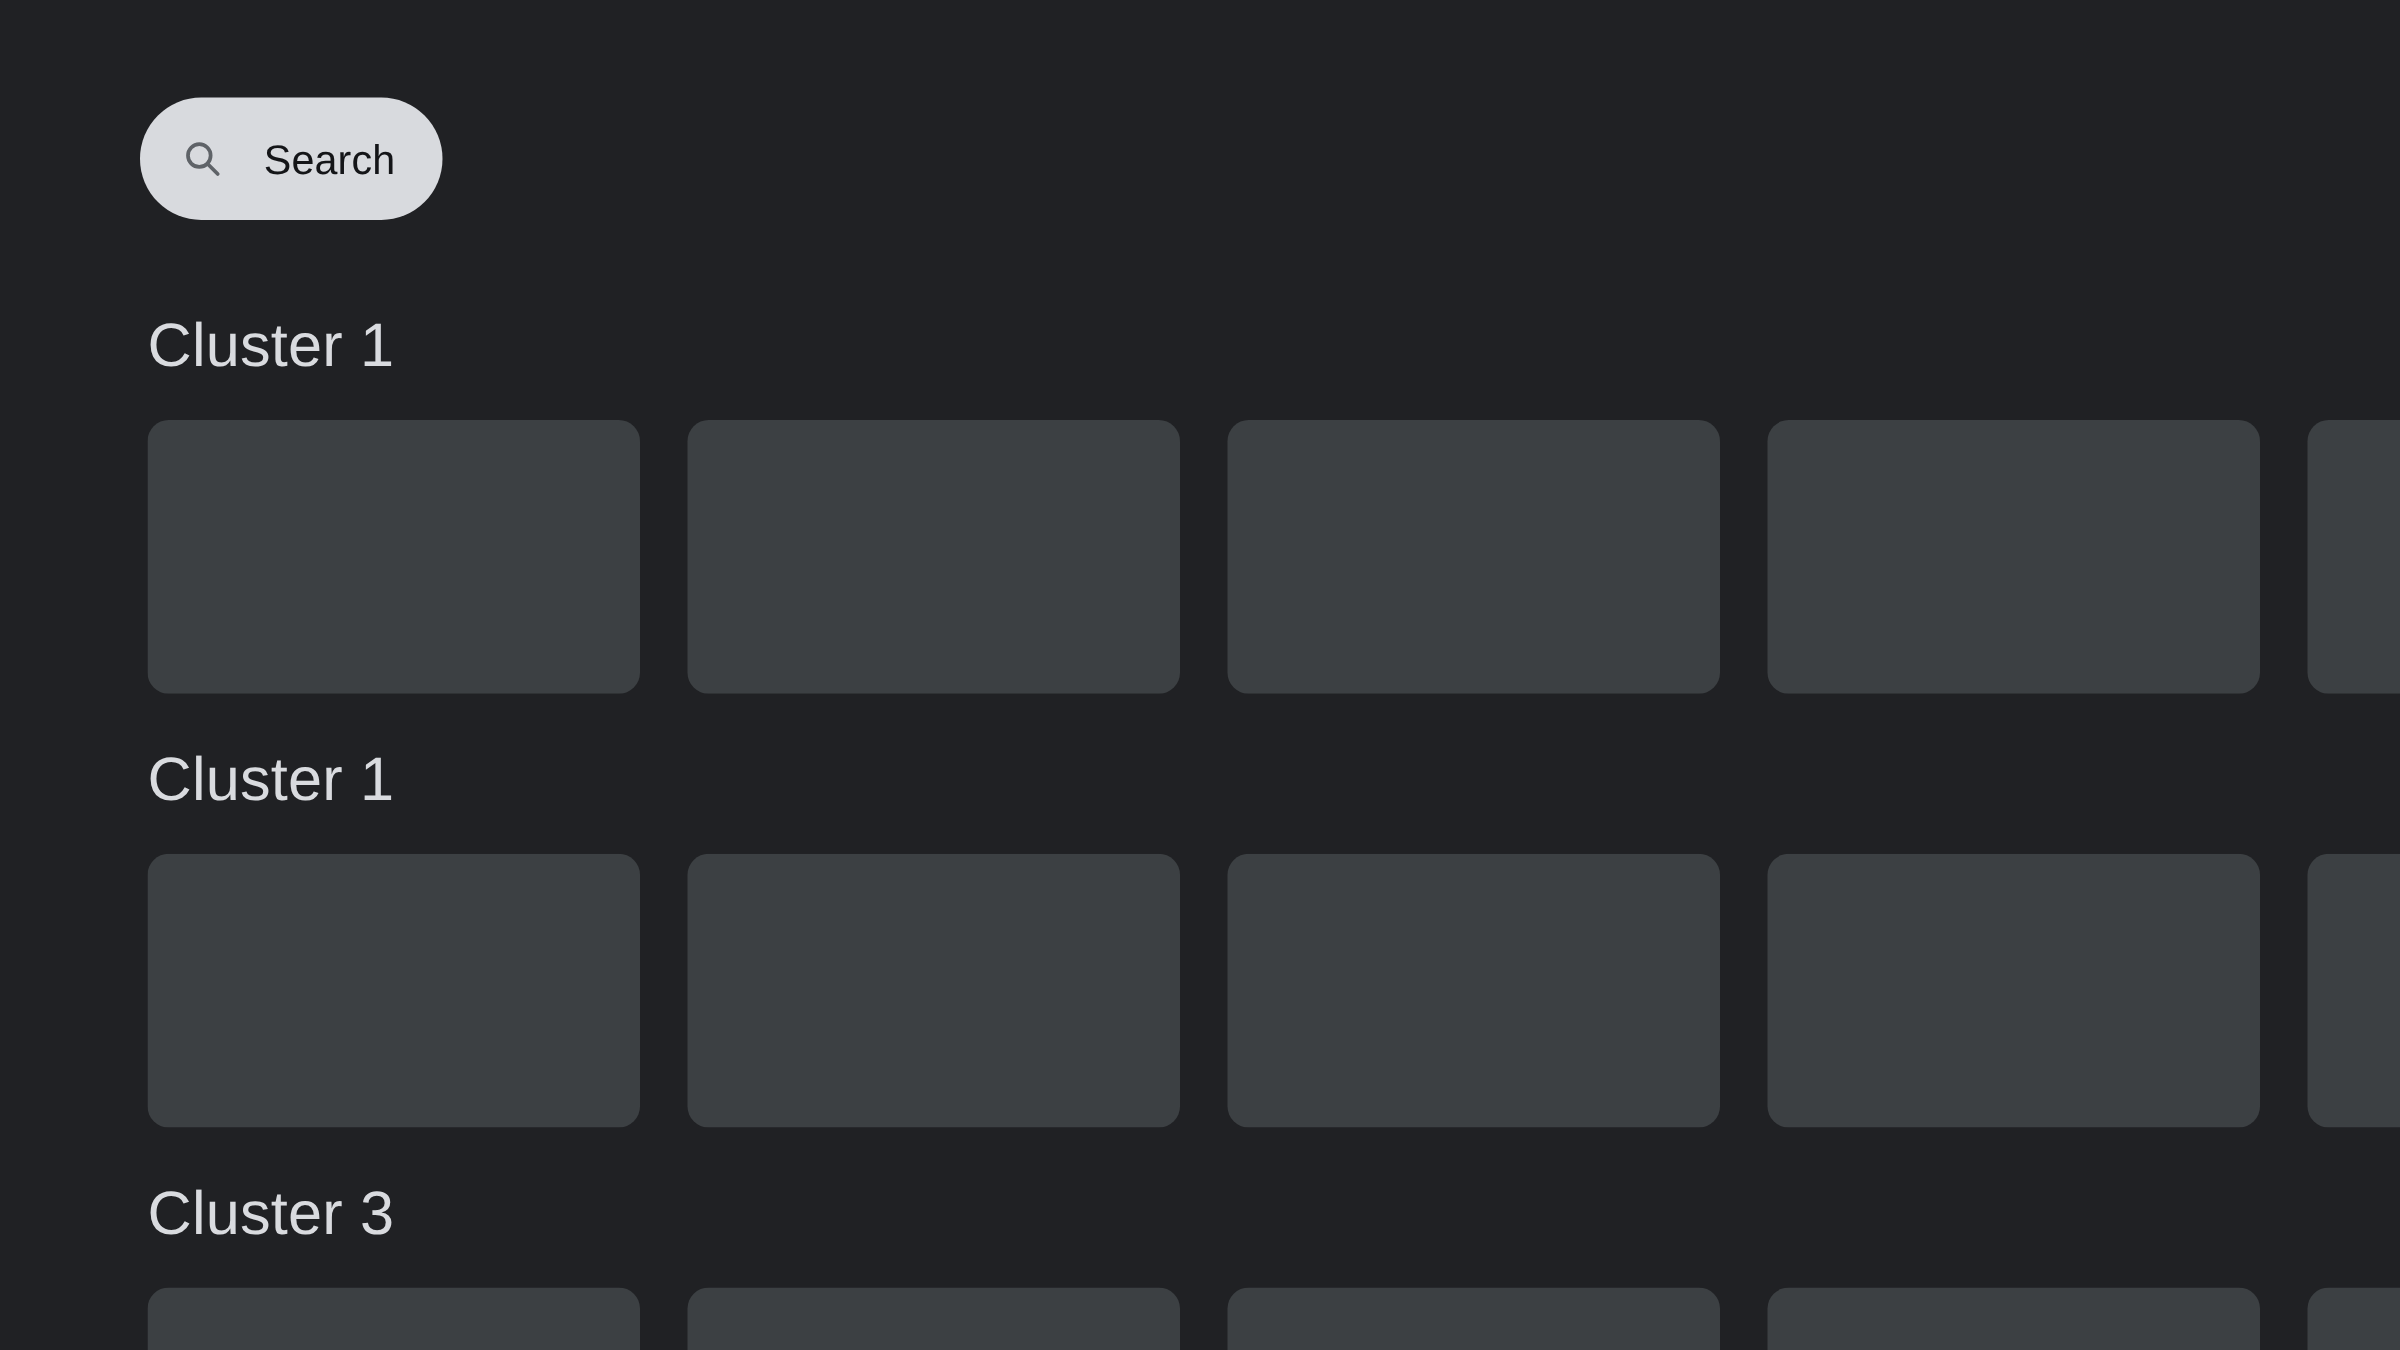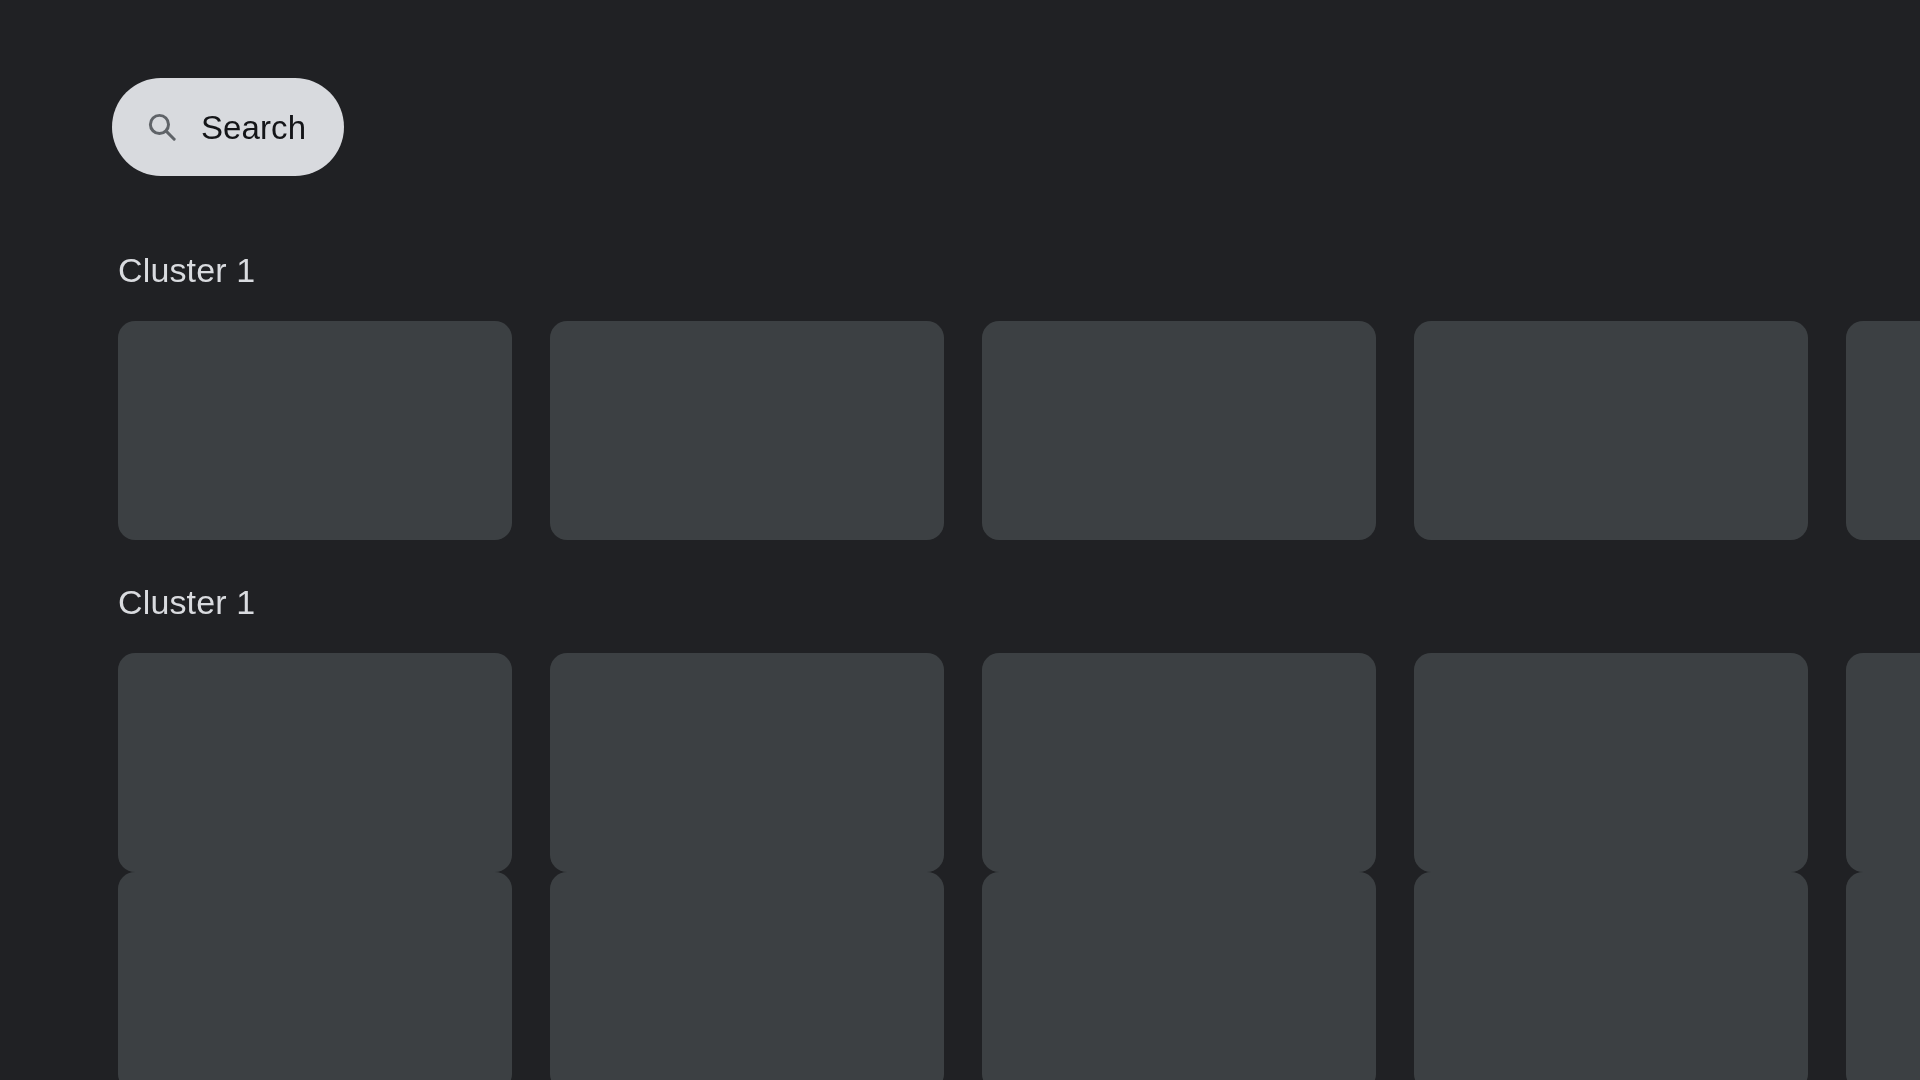--- a/index.html
+++ b/index.html
@@ -28,21 +28,21 @@
   
   .search-row {
     position: absolute;
     top: 78px;
     left: 112px;
   }
 
   .search-pill {
     display: inline-flex;
     align-items: center;
-    gap: 22px;
+    gap: 32px;
     height: 98px;
     padding: 0 38px 0 33px;
     background: #d8dade;
     border: none;
     border-radius: 999px;
     cursor: pointer;
     font-family: "Liberation Sans", sans-serif;
   }
 
   .search-icon {
@@ -71,21 +71,21 @@
     left: 0;
     right: 0;
     bottom: 0;
   }
 
   .cluster {
     padding-left: 118px;
   }
 
   .cluster-title {
-    font-size: 34px;
+    font-size: 49px;
     font-weight: 400;
     color: #d9dbdf;
     line-height: 1;
     letter-spacing: 0.15px;
     padding-top: 45px;
     padding-bottom: 34px;
     white-space: nowrap;
   }
 
   .cluster-strip {
@@ -141,20 +141,21 @@
       <div class="cluster-strip">
         <button class="card"></button>
         <button class="card"></button>
         <button class="card"></button>
         <button class="card"></button>
         <button class="card"></button>
       </div>
     </section>
 
     <section class="cluster">
+      <h2 class="cluster-title">Cluster 3</h2>
       <div class="cluster-strip">
         <button class="card"></button>
         <button class="card"></button>
         <button class="card"></button>
         <button class="card"></button>
         <button class="card"></button>
       </div>
     </section>
 
   </div>

